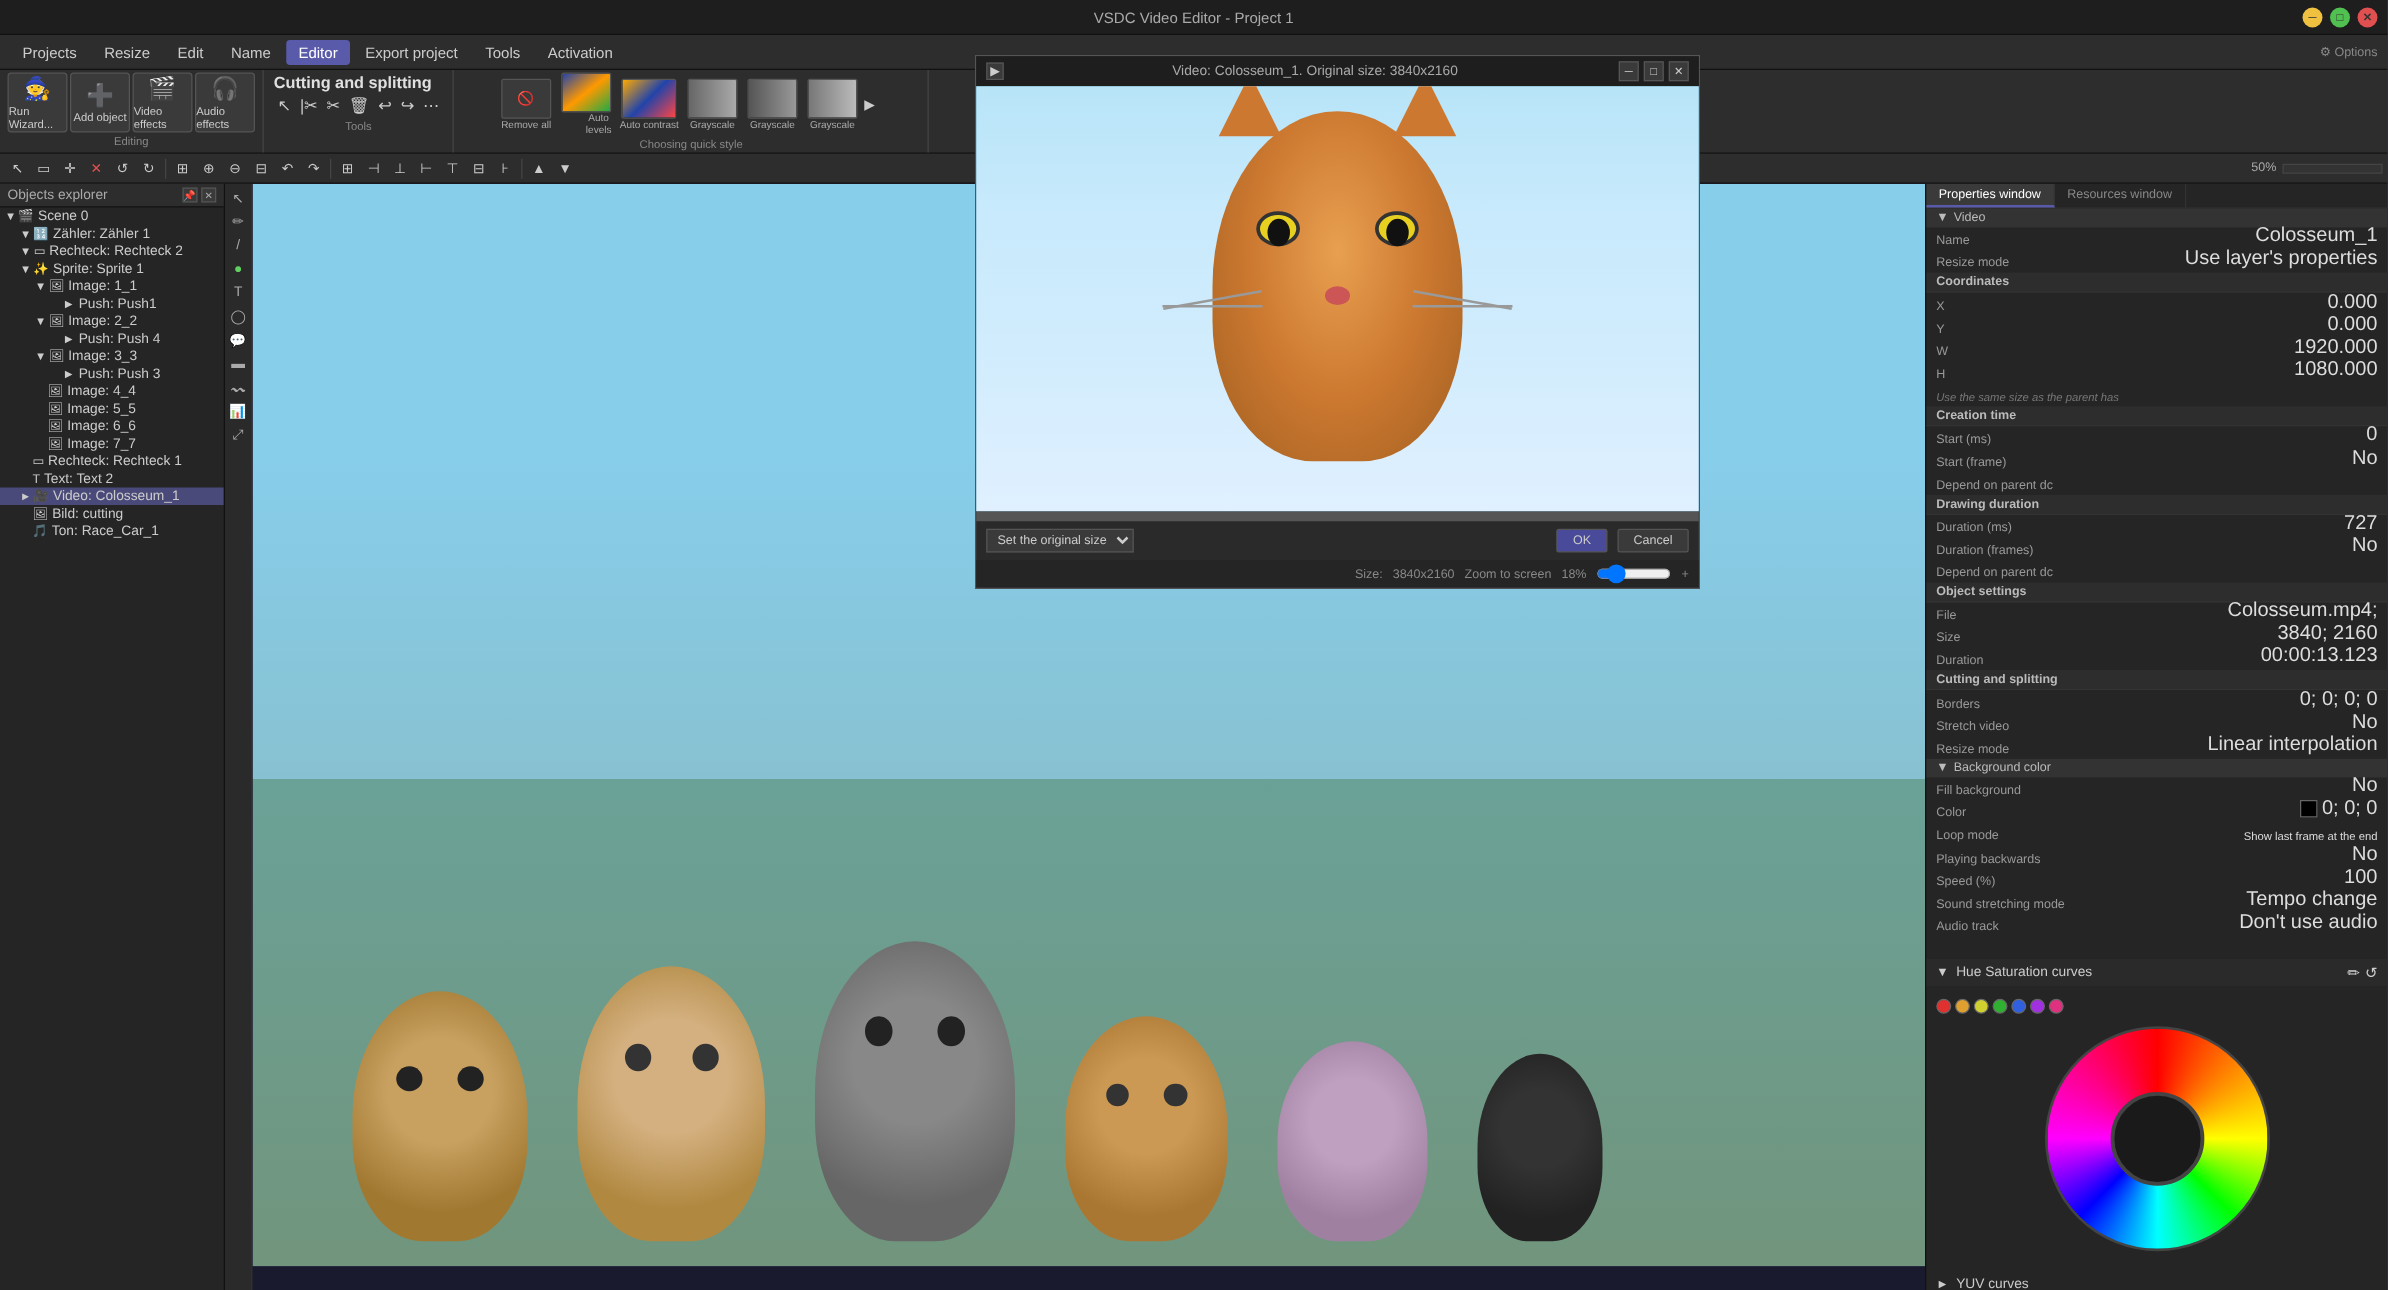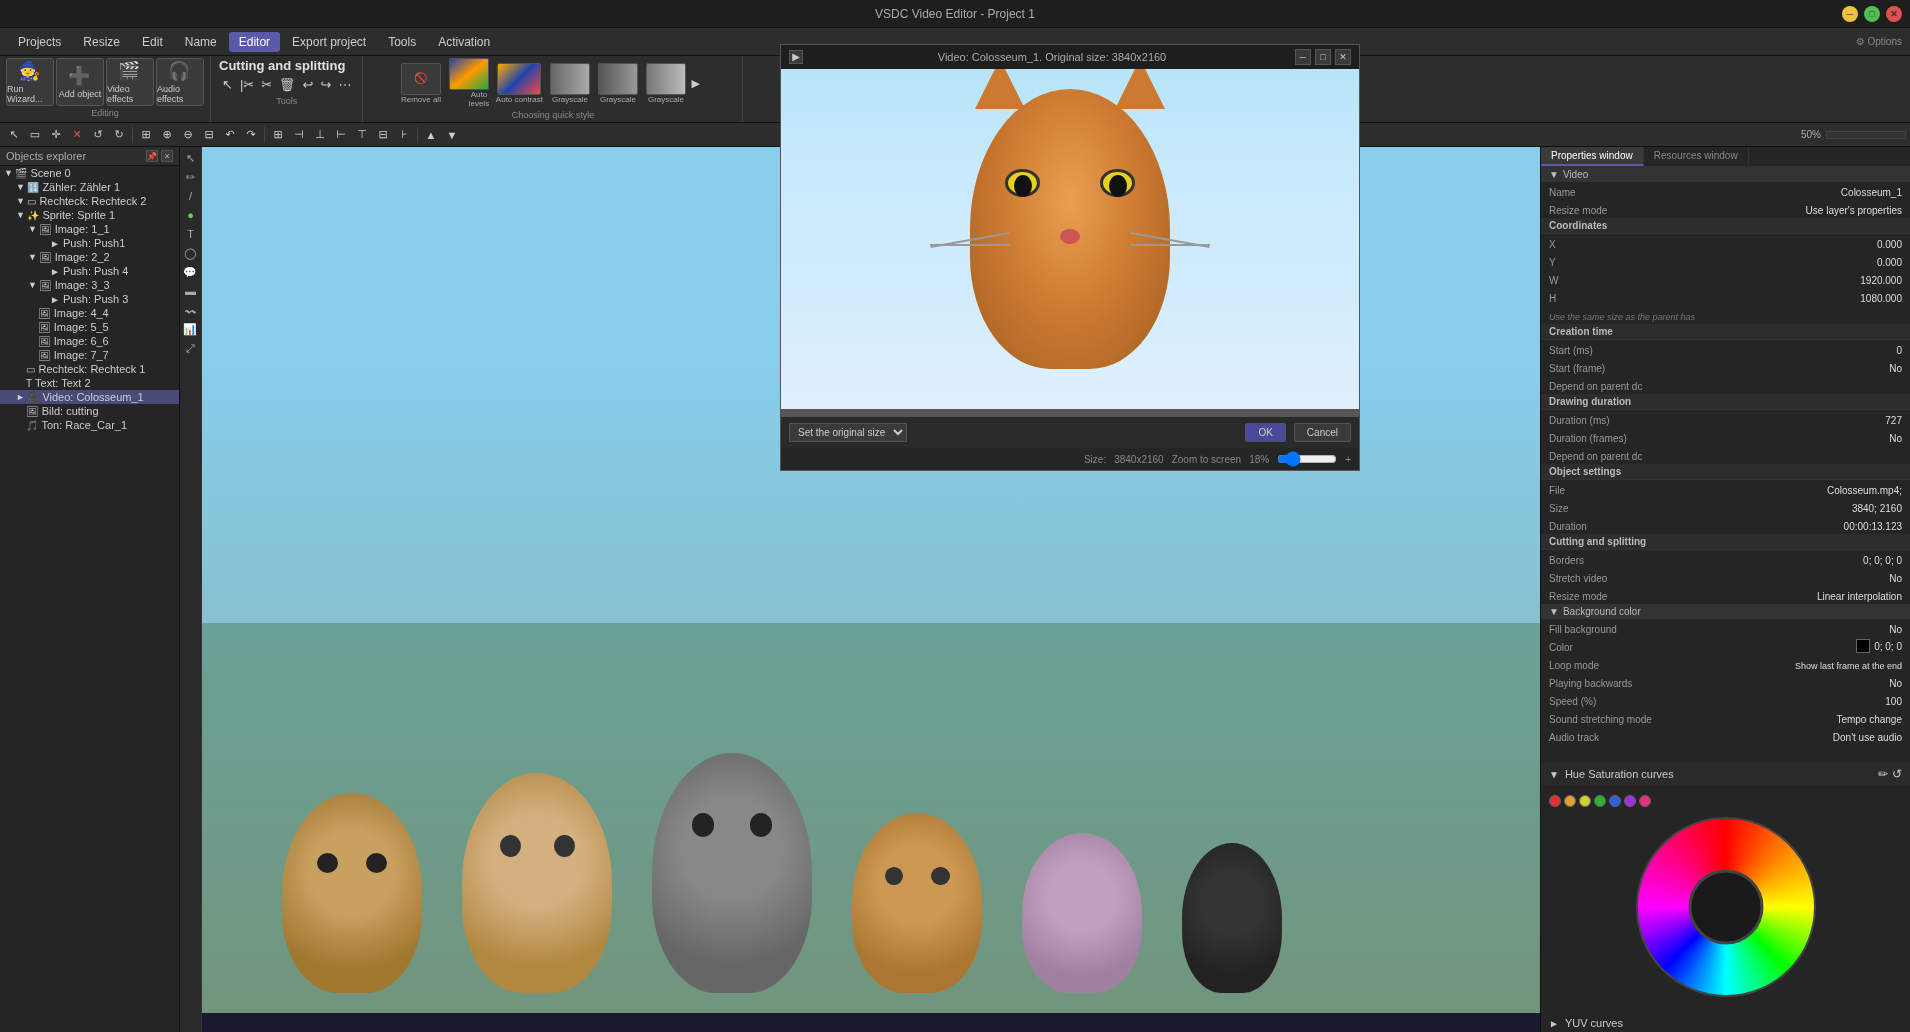--- a/index.html
+++ b/index.html
@@ -43,21 +43,21 @@
 
     
     #canvas-area { flex: 1; background: #1a1a2e; position: relative; overflow: hidden; }
     .canvas-tool { width: 20px; height: 20px; background: transparent; border: none; color: #ccc; cursor: pointer; display: flex; align-items: center; justify-content: center; font-size: 11px; }
     #canvas-content { position: relative; background: #3a3a5a; width: 100%; height: calc(100% - 24px); overflow: hidden; }
 
     
     #right-panel { width: 370px; background: #252525; border-left: 1px solid #111; display: flex; flex-direction: column; overflow-y: auto; }
     .props-row { display: flex; align-items: flex-end; padding: 2px 8px; min-height: 18px; }
     .props-label { color: #999; font-size: 10px; flex: 1; white-space: nowrap; overflow: hidden; }
-    .props-value { color: #ddd; font-size: 10px; flex: 1; text-align: right; white-space: nowrap; }
+    .props-value { color: #ddd; font-size: 16px; flex: 1; text-align: right; white-space: nowrap; }
 
     
     #color-wheel-section { padding: 8px; }
 
     
     #video-modal { position: fixed; top: 44px; left: 780px; width: 580px; background: #2a2a2a; border: 1px solid #555; z-index: 100; }
     .modal-titlebar { background: #1e1e1e; height: 24px; display: flex; align-items: center; padding: 0 8px; justify-content: space-between; }
     .modal-title { font-size: 11px; color: #aaa; }
     .modal-controls { display: flex; gap: 4px; }
     .modal-btn { width: 16px; height: 16px; cursor: pointer; background: #3a3a3a; border: 1px solid #555; display: flex; align-items: center; justify-content: center; font-size: 9px; color: #ccc; }

